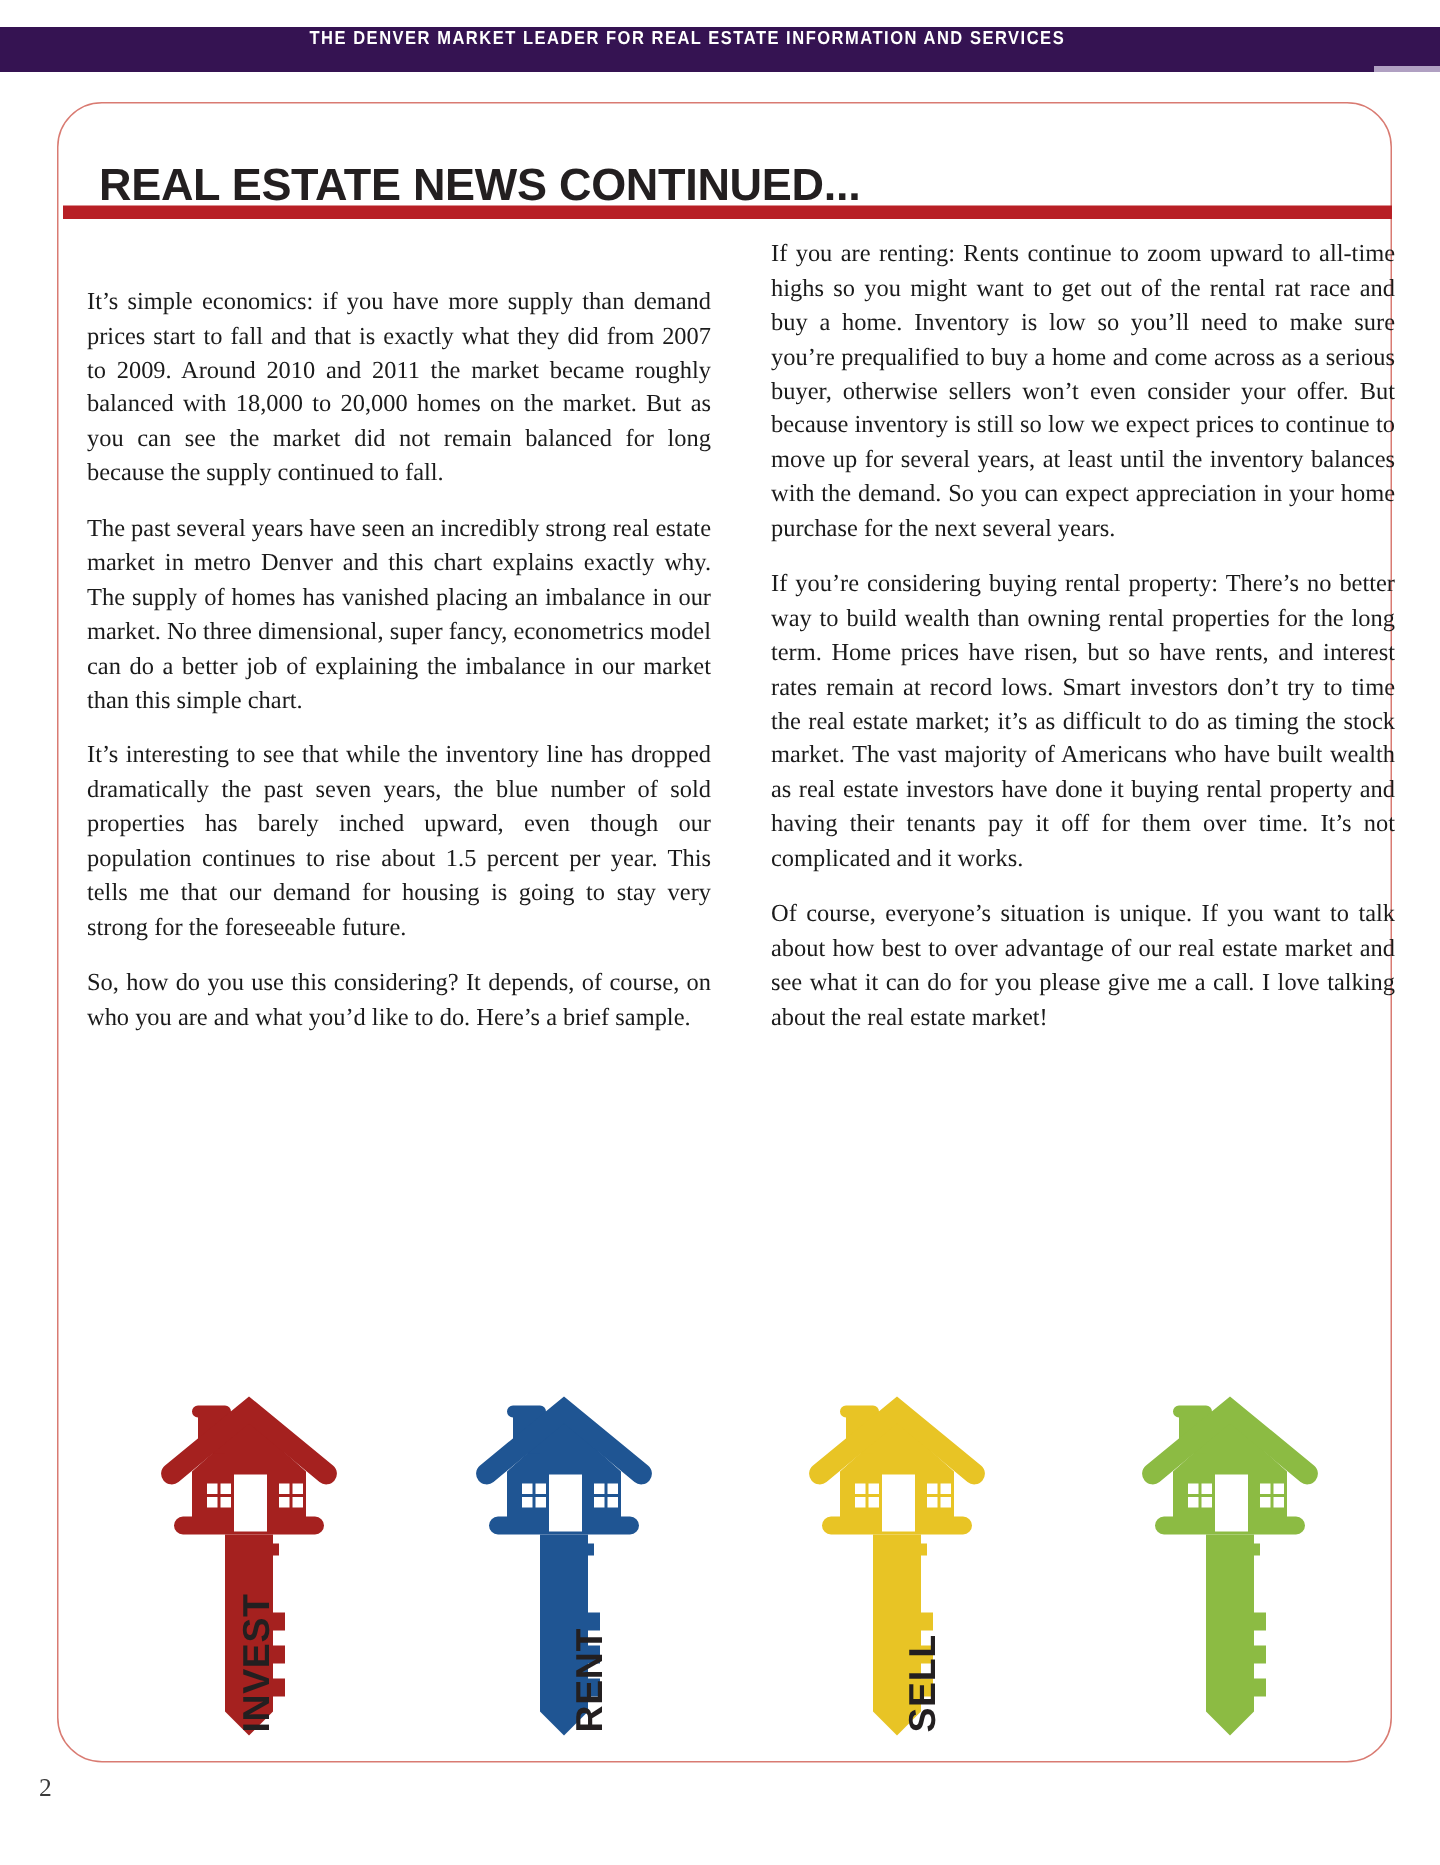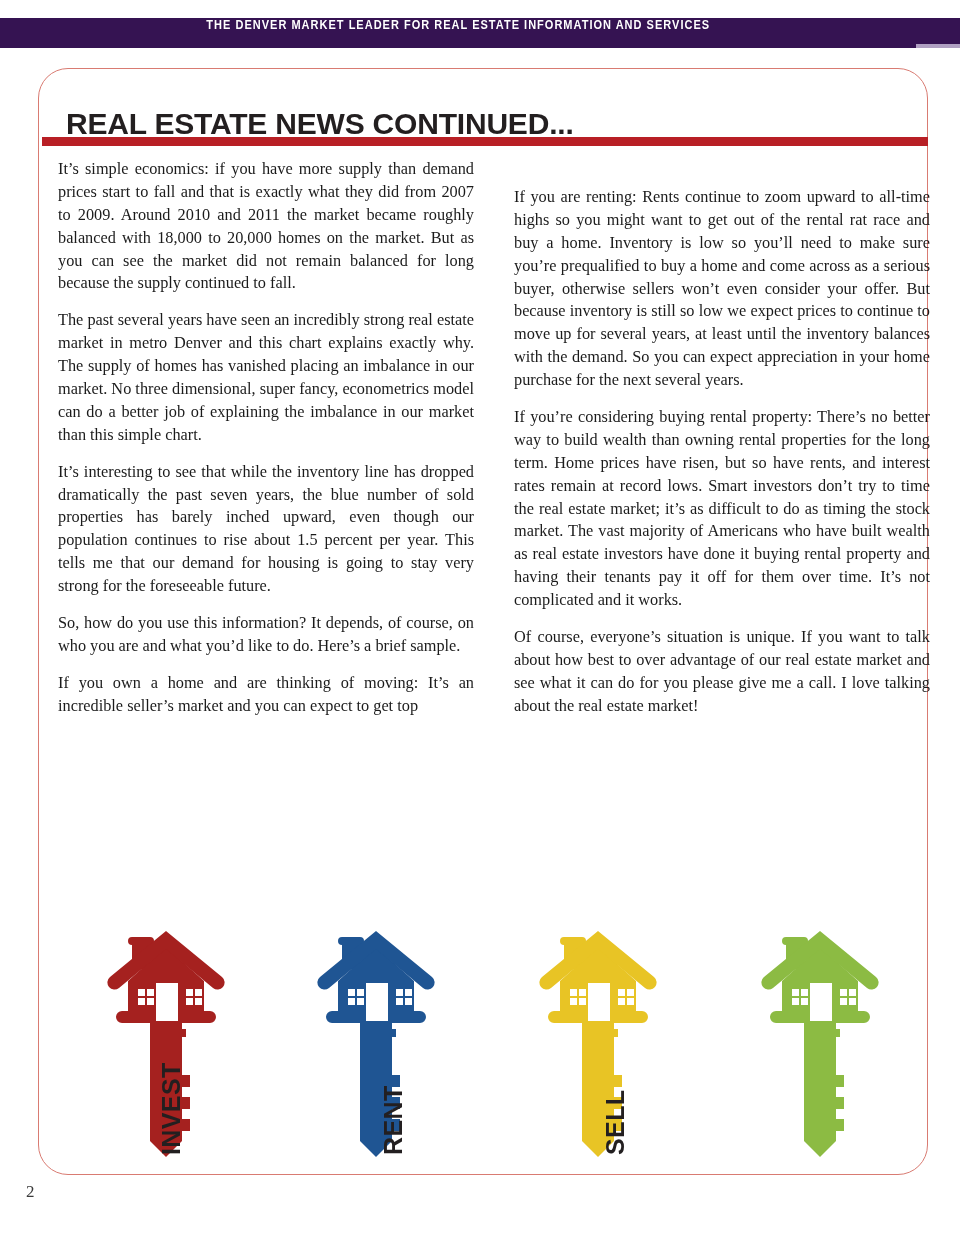--- a/index.html
+++ b/index.html
@@ -139,22 +139,21 @@
 
 <h1 class="title">REAL ESTATE NEWS CONTINUED...</h1>
 <div class="title-rule"></div>
 
 <div class="columns">
 
   <div class="col">
     <p>It’s simple economics: if you have more supply than demand prices start to fall and that is exactly what they did from 2007 to 2009. Around 2010 and 2011 the market became roughly balanced with 18,000 to 20,000 homes on the market. But as you can see the market did not remain balanced for long because the supply continued to fall.</p>
     <p>The past several years have seen an incredibly strong real estate market in metro Denver and this chart explains exactly why. The supply of homes has vanished placing an imbalance in our market. No three dimensional, super fancy, econometrics model can do a better job of explaining the imbalance in our market than this simple chart.</p>
     <p>It’s interesting to see that while the inventory line has dropped dramatically the past seven years, the blue number of sold properties has barely inched upward, even though our population continues to rise about 1.5 percent per year. This tells me that our demand for housing is going to stay very strong for the foreseeable future.</p>
-    <p>So, how do you use this information? It depends, of course, on who you are and what you’d like to do. Here’s a brief sample.</p>
-    <p>If you own a home and are thinking of moving:  It’s an incredible seller’s market and you can expect to get top</p>
+    <p>So, how do you use this considering? It depends, of course, on who you are and what you’d like to do. Here’s a brief sample.</p>
   </div>
 
   <div class="col">
     <p>If you are renting: Rents continue to zoom upward to all-time highs so you might want to get out of the rental rat race and buy a home. Inventory is low so you’ll need to make sure you’re prequalified to buy a home and come across as a serious buyer, otherwise sellers won’t even consider your offer. But because inventory is still so low we expect prices to continue to move up for several years, at least until the inventory balances with the demand. So you can expect appreciation in your home purchase for the next several years.</p>
     <p>If you’re considering buying rental property:  There’s no better way to build wealth than owning rental properties for the long term. Home prices have risen, but so have rents, and interest rates remain at record lows. Smart investors don’t try to time the real estate market; it’s as difficult to do as timing the stock market. The vast majority of Americans who have built wealth as real estate investors have done it buying rental property and having their tenants pay it off for them over time. It’s not complicated and it works.</p>
     <p>Of course, everyone’s situation is unique. If you want to talk about how best to over advantage of our real estate market and see what it can do for you please give me a call. I love talking about the real estate market!</p>
   </div>
 
 </div>
 

